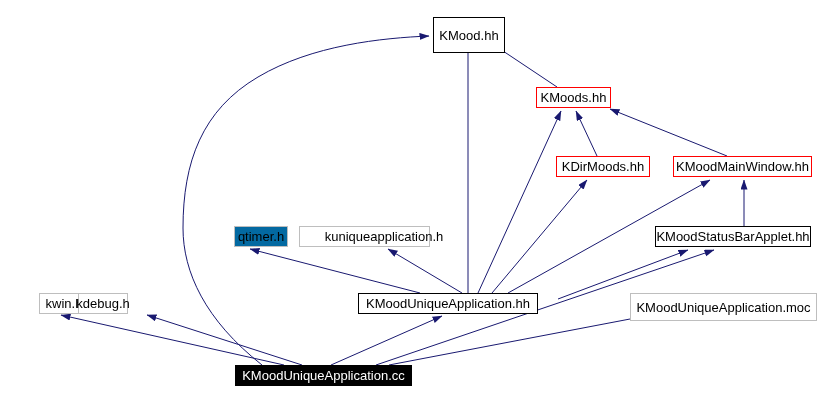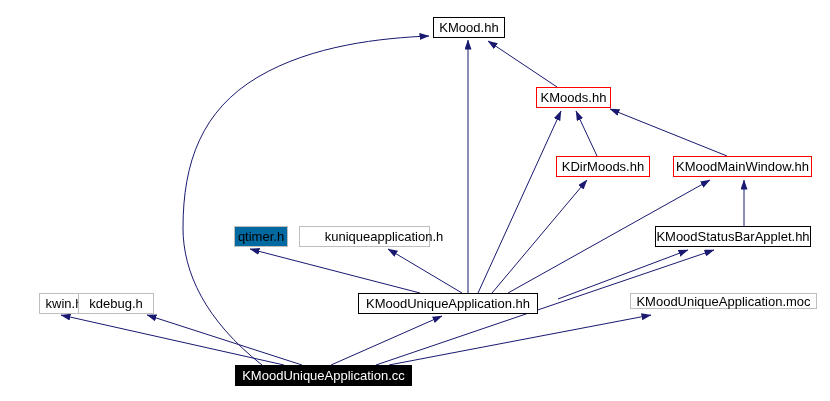--- a/index.html
+++ b/index.html
@@ -54,26 +54,26 @@
         <path d="M 492 293 L 587 180" class="edge" stroke="#191970" marker-end="url(#arrow)" data-interactable="false"></path>
         <path d="M 508 293 L 710 180" class="edge" stroke="#191970" marker-end="url(#arrow)" data-interactable="false"></path>
         <path d="M 558 299 L 688 250" class="edge" stroke="#191970" marker-end="url(#arrow)" data-interactable="false"></path>
         <path d="M 557 87 L 488 41" class="edge" stroke="#191970" marker-end="url(#arrow)" data-interactable="false"></path>
         <path d="M 597 156 L 576 111" class="edge" stroke="#191970" marker-end="url(#arrow)" data-interactable="false"></path>
         <path d="M 727 156 L 610 109" class="edge" stroke="#191970" marker-end="url(#arrow)" data-interactable="false"></path>
         <path d="M 744 226 L 744 180" class="edge" stroke="#191970" marker-end="url(#arrow)" data-interactable="false"></path>
       </g>
   </svg>
   <div data-interactable="false">
-      <div class="node" data-interactable="true" style="left: 433px; top: 17px; width: 72px; height: 21px; border-color: rgb(0, 0, 0); background: rgb(255, 255, 255); color: rgb(0, 0, 0);">KMood.hh</div>
+      <div class="node" data-interactable="true" style="left: 433px; top: 17px; width: 72px; height: 36px; border-color: rgb(0, 0, 0); background: rgb(255, 255, 255); color: rgb(0, 0, 0);">KMood.hh</div>
       <div class="node" data-interactable="true" style="left: 536px; top: 87px; width: 75px; height: 21px; border-color: rgb(255, 0, 0); background: rgb(255, 255, 255); color: rgb(0, 0, 0); text-align: center;">KMoods.hh</div>
       <div class="node" data-interactable="true" style="left: 556px; top: 156px; width: 94px; height: 21px; border-color: rgb(255, 0, 0); background: rgb(255, 255, 255); color: rgb(0, 0, 0);">KDirMoods.hh</div>
       <div class="node" data-interactable="true" style="left: 673px; top: 156px; width: 139px; height: 21px; border-color: rgb(255, 0, 0); background: rgb(255, 255, 255); color: rgb(0, 0, 0);">KMoodMainWindow.hh</div>
       <div class="node" data-interactable="false" style="left: 234px; top: 226px; width: 54px; height: 21px; border-color: rgb(190, 190, 190); background: #0369a1; color: rgb(0, 0, 0);">qtimer.h</div>
       <div class="node" data-interactable="false" style="left: 299px; top: 226px; width: 131px; height: 21px; border-color: rgb(190, 190, 190); background: rgb(255, 255, 255); color: rgb(0, 0, 0); padding-left: 39px;">kuniqueapplication.h</div>
       <div class="node" data-interactable="true" style="left: 655px; top: 226px; width: 156px; height: 21px; border-color: rgb(0, 0, 0); background: rgb(255, 255, 255); color: rgb(0, 0, 0);">KMoodStatusBarApplet.hh</div>
       <div class="node" data-interactable="false" style="left: 7px; top: 293px; width: 50px; height: 21px; border-color: rgb(190, 190, 190); background: rgb(255, 255, 255); color: rgb(0, 0, 0); margin-left: 32px;">kwin.h</div>
-      <div class="node" data-interactable="false" style="left: 78px; top: 293px; width: 76px; height: 21px; border-color: rgb(190, 190, 190); background: rgb(255, 255, 255); color: rgb(0, 0, 0);">kdebug.h</div>
+      <div class="node" data-interactable="false" style="left: 78px; top: 293px; width: 50px; height: 21px; border-color: rgb(190, 190, 190); background: rgb(255, 255, 255); color: rgb(0, 0, 0);">kdebug.h</div>
       <div class="node" data-interactable="true" style="left: 358px; top: 293px; width: 180px; height: 21px; border-color: rgb(0, 0, 0); background: rgb(255, 255, 255); color: rgb(0, 0, 0);">KMoodUniqueApplication.hh</div>
-      <div class="node" data-interactable="false" style="left: 630px; top: 293px; width: 187px; height: 16px; border-color: rgb(190, 190, 190); background: rgb(255, 255, 255); color: rgb(0, 0, 0);">KMoodUniqueApplication.moc</div>
+      <div class="node" data-interactable="false" style="left: 630px; top: 293px; width: 187px; height: 28px; border-color: rgb(190, 190, 190); background: rgb(255, 255, 255); color: rgb(0, 0, 0);">KMoodUniqueApplication.moc</div>
       <div class="node" data-interactable="false" style="left: 235px; top: 365px; width: 177px; height: 21px; border-color: rgb(0, 0, 0); background: rgb(0, 0, 0); color: rgb(255, 255, 255);">KMoodUniqueApplication.cc</div>
     </div>
 </div>
 
 </body></html>

